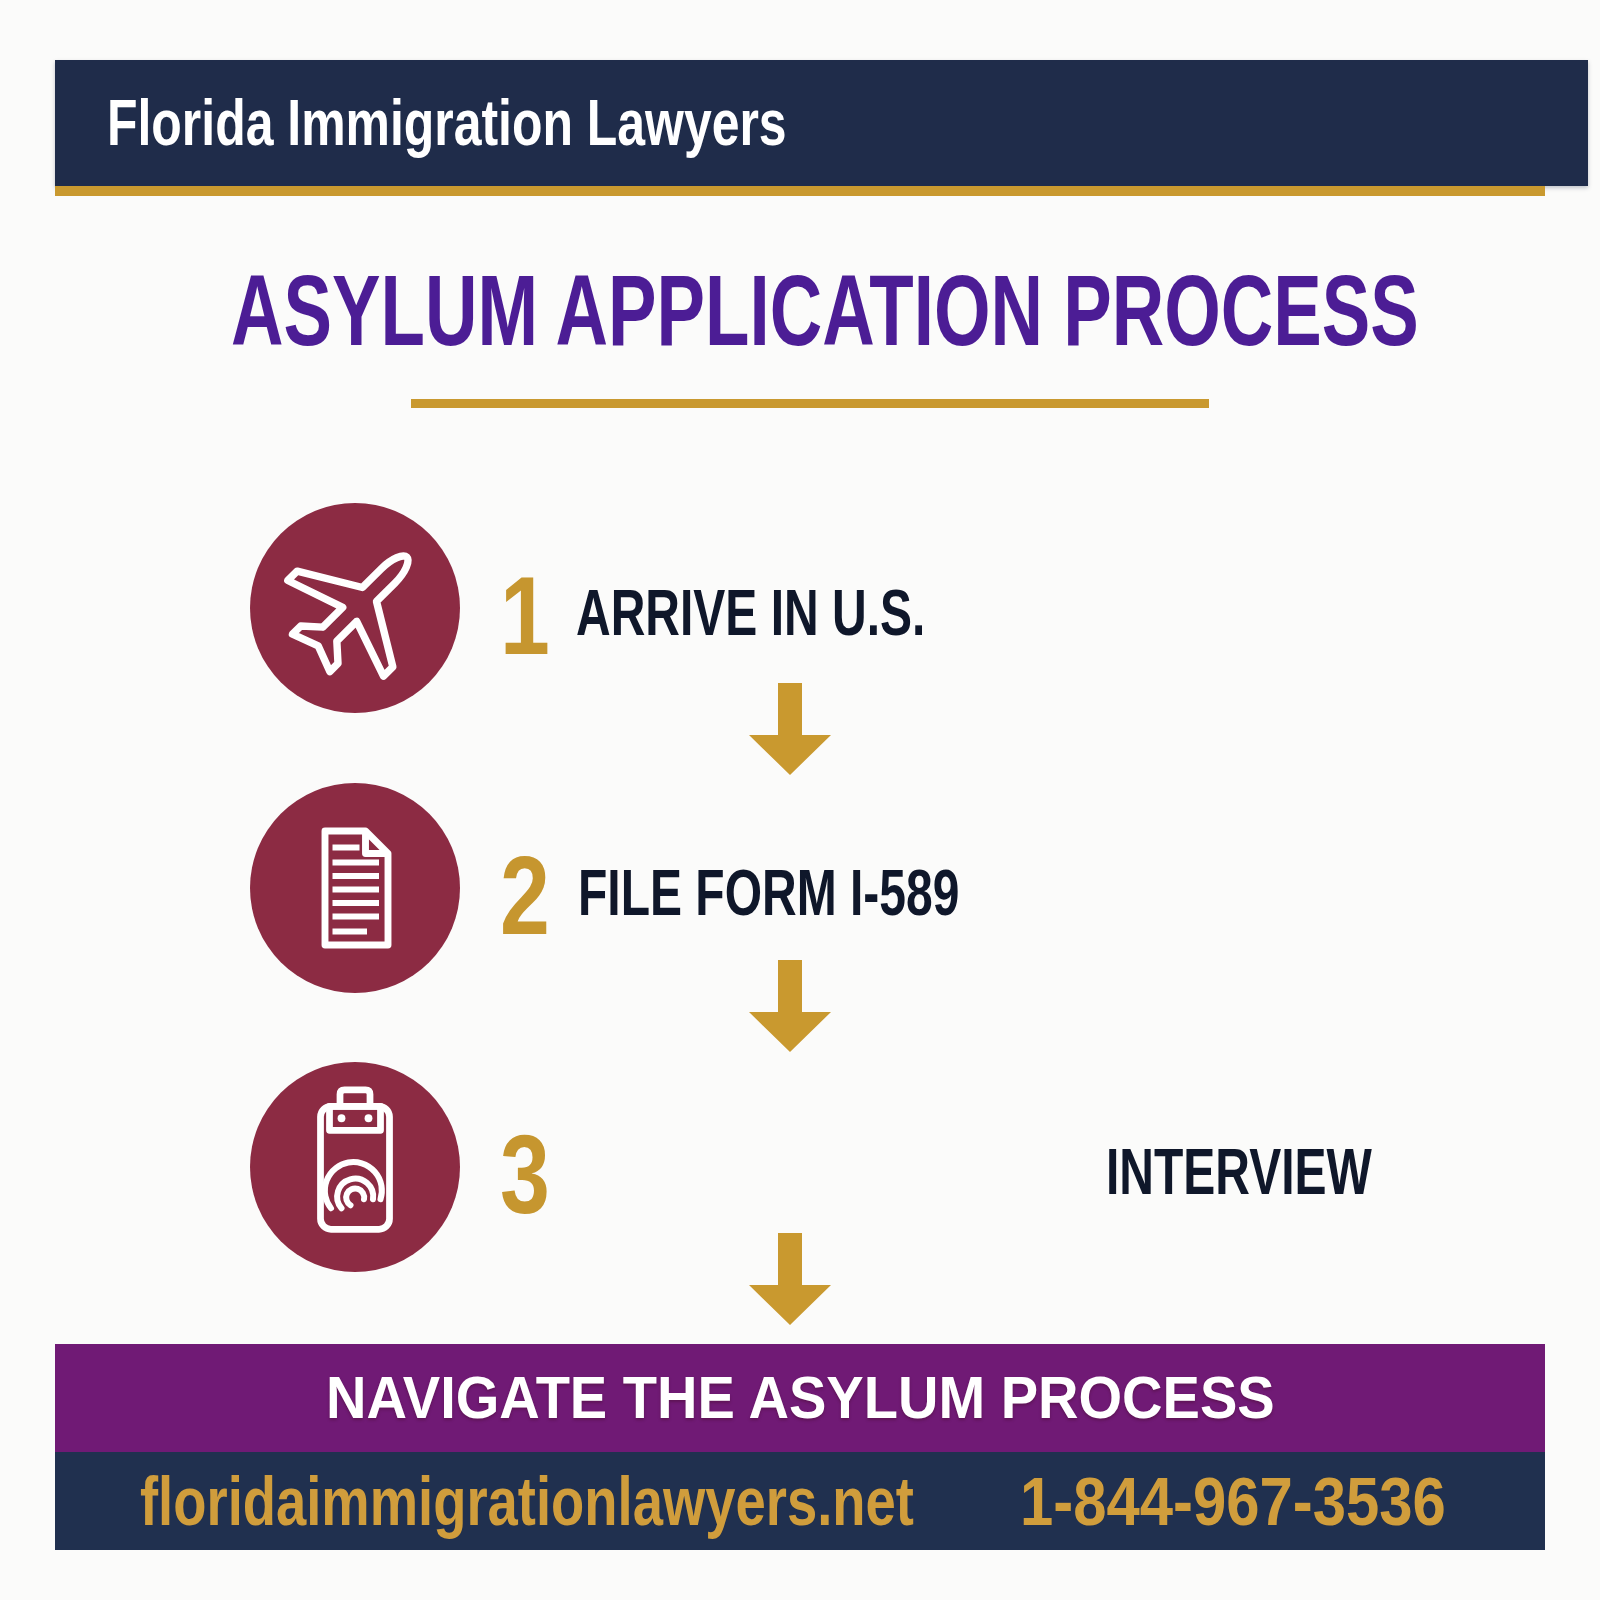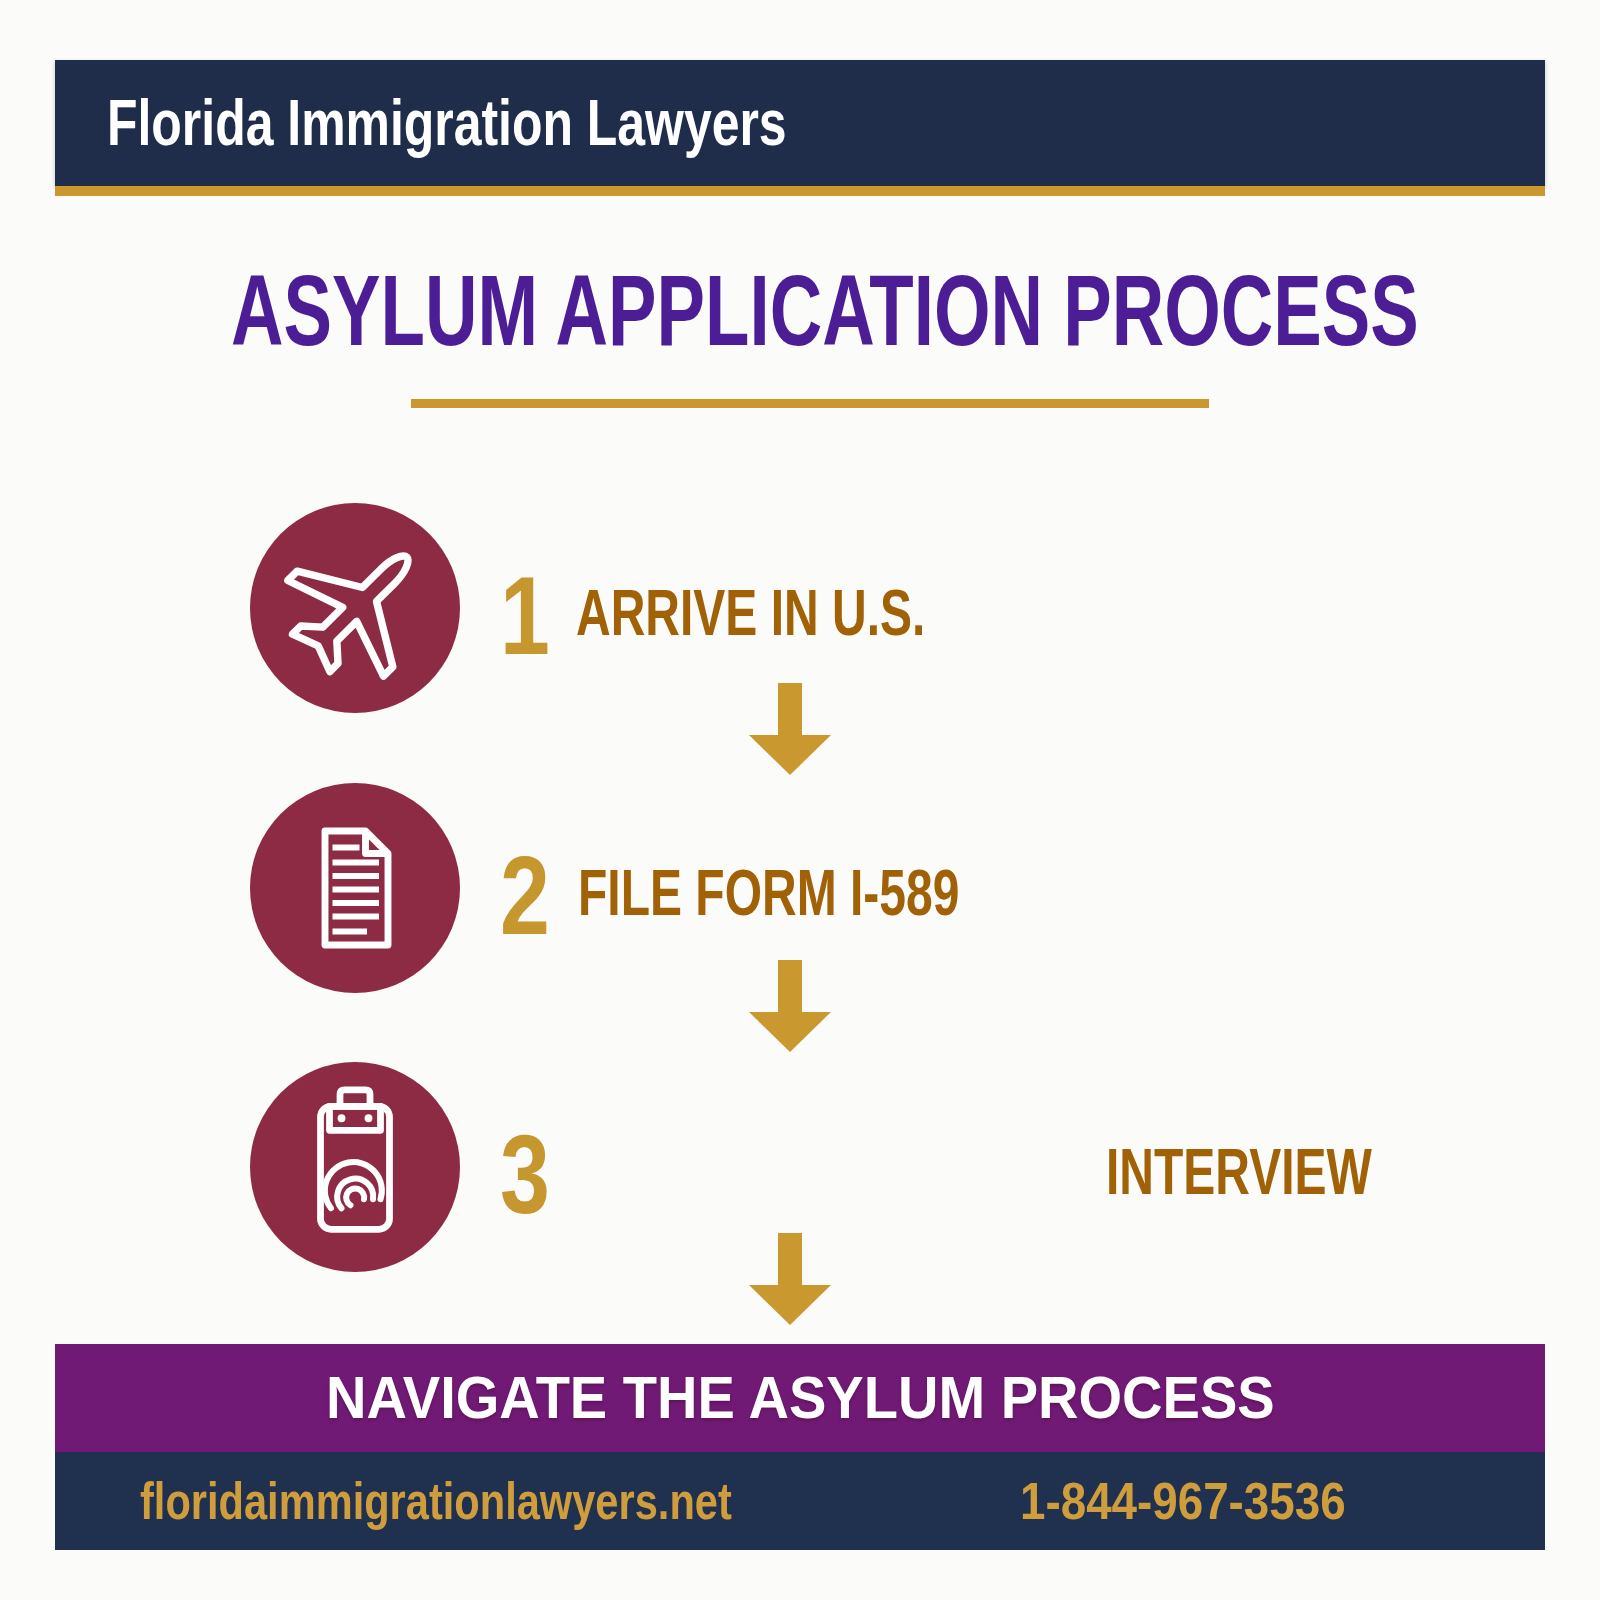--- a/index.html
+++ b/index.html
@@ -13,20 +13,21 @@
     background:#fbfbfa;
     overflow:hidden;
   }
   .abs{position:absolute;}
 
   
   .header-bar{
     left:55px;top:60px;width:1490px;height:126px;
     background:#1f2c4a;
     box-shadow:0 2px 4px rgba(20,30,60,.25);
+    padding-left:43px;
   }
   .brand{
     left:52px;top:0;height:126px;line-height:126px;
     color:#ffffff;font-size:64px;font-weight:bold;
     white-space:nowrap;
   }
   .brand>span{display:inline-block;transform:scaleX(.78);transform-origin:left center;}
   .header-gold{
     left:55px;top:186px;width:1490px;height:10px;
     background:#c9992f;
@@ -50,21 +51,21 @@
     background:#8c2b43;
     display:flex;align-items:center;justify-content:center;
   }
   .step-number{
     left:500px;
     color:#c6962f;font-size:112px;font-weight:bold;line-height:112px;
     white-space:nowrap;
   }
   .step-number>span{display:inline-block;transform:scaleX(.8);transform-origin:left center;}
   .step-label{
-    color:#a16207;font-size:64px;font-weight:bold;line-height:64px;
+    color:#0f172a;font-size:64px;font-weight:bold;line-height:64px;
     white-space:nowrap;
   }
   .step-label>span{display:inline-block;transform:scaleX(.75);transform-origin:left center;}
 
   .arrow{left:749px;width:82px;height:92px;}
 
   
   .maroon-band{
     left:55px;top:1344px;width:1490px;height:108px;
     background:#701a75;
@@ -74,21 +75,21 @@
     color:#ffffff;font-size:59px;font-weight:bold;line-height:108px;
     white-space:nowrap;display:inline-block;transform:scaleX(.95);transform-origin:center;
     text-shadow:0 2px 3px rgba(60,10,25,.35);
   }
   .footer-bar{
     left:55px;top:1452px;width:1490px;height:98px;
     background:#20304f;
   }
   .footer-text{
     top:1452px;height:124px;line-height:98px;
-    color:#d09d3c;font-size:52px;font-weight:bold;white-space:nowrap;
+    color:#d09d3c;font-size:68px;font-weight:bold;white-space:nowrap;
   }
   .footer-text>span{display:inline-block;transform-origin:left center;}
   .website{left:140px;}
   .website>span{transform:scaleX(.8);}
   .phone{left:1020px;}
   .phone>span{transform:scaleX(.88);}
 </style>
 </head>
 <body>
 

